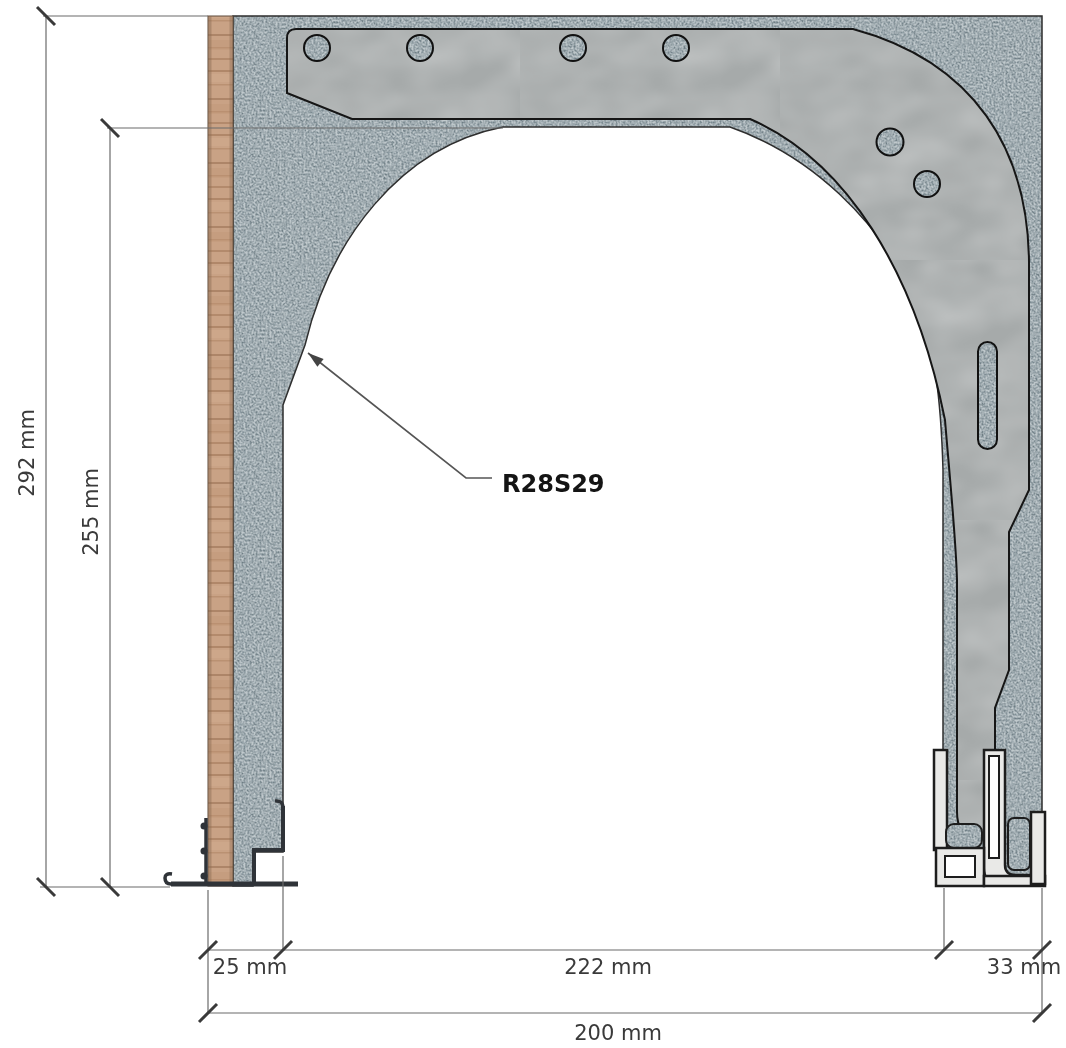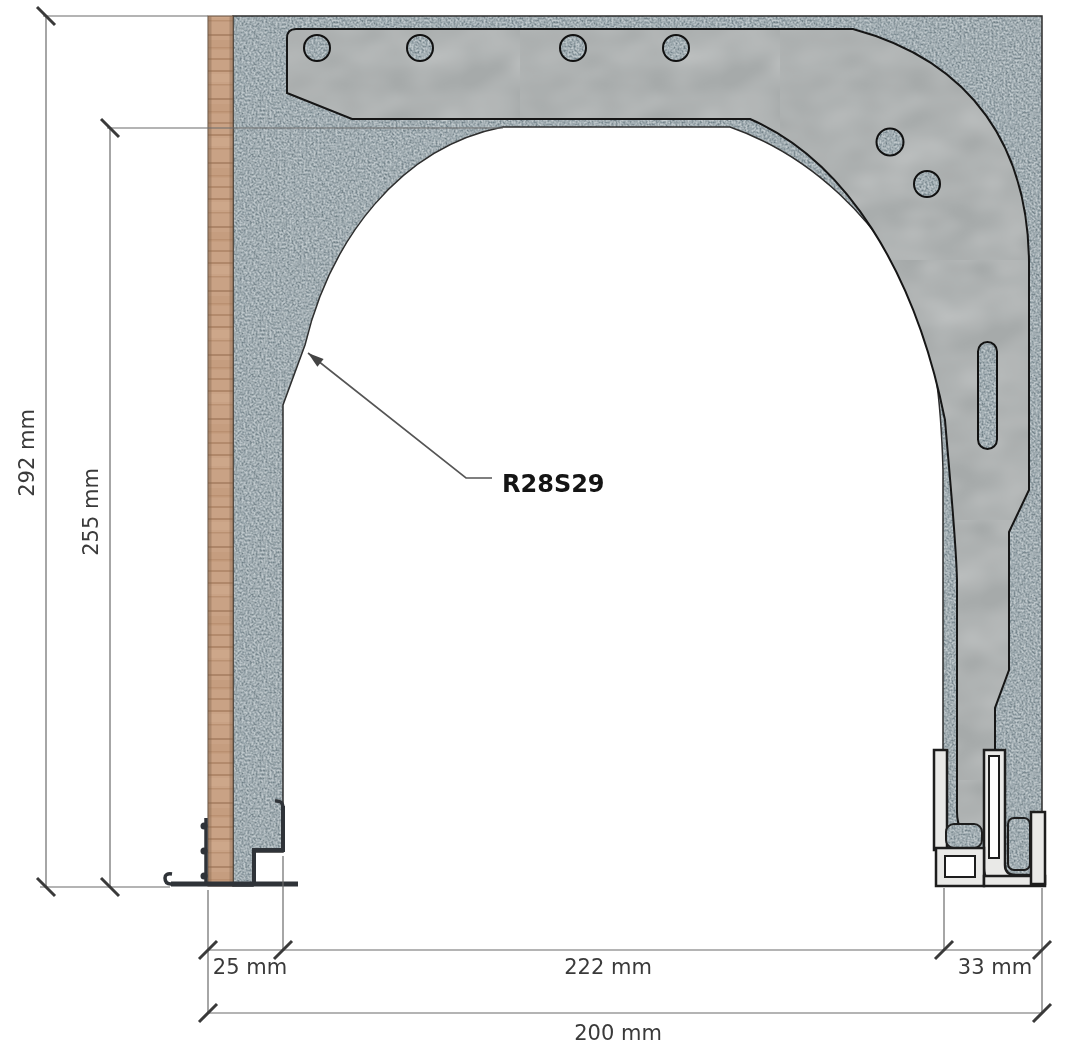--- a/index.html
+++ b/index.html
@@ -154,19 +154,19 @@
 </svg>
 
 <div class="dim-label vert" style="left:27px;top:453px;">292 mm</div>
 
 <div class="dim-label vert" style="left:91px;top:512px;">255 mm</div>
 
 <div class="dim-label" style="left:238px;top:967px;margin-left:12px;">25 mm</div>
 
 <div class="dim-label" style="left:608px;top:967px;">222 mm</div>
 
-<div class="dim-label" style="left:995px;top:967px;">33 mm</div>
+<div class="dim-label" style="left:1024px;top:967px;">33 mm</div>
 
 <div class="dim-label" style="left:618px;top:1033px;">200 mm</div>
 
 <div class="part-label" style="left:502px;top:470px;">R28S29</div>
 
 </div>
 
 </body></html>

